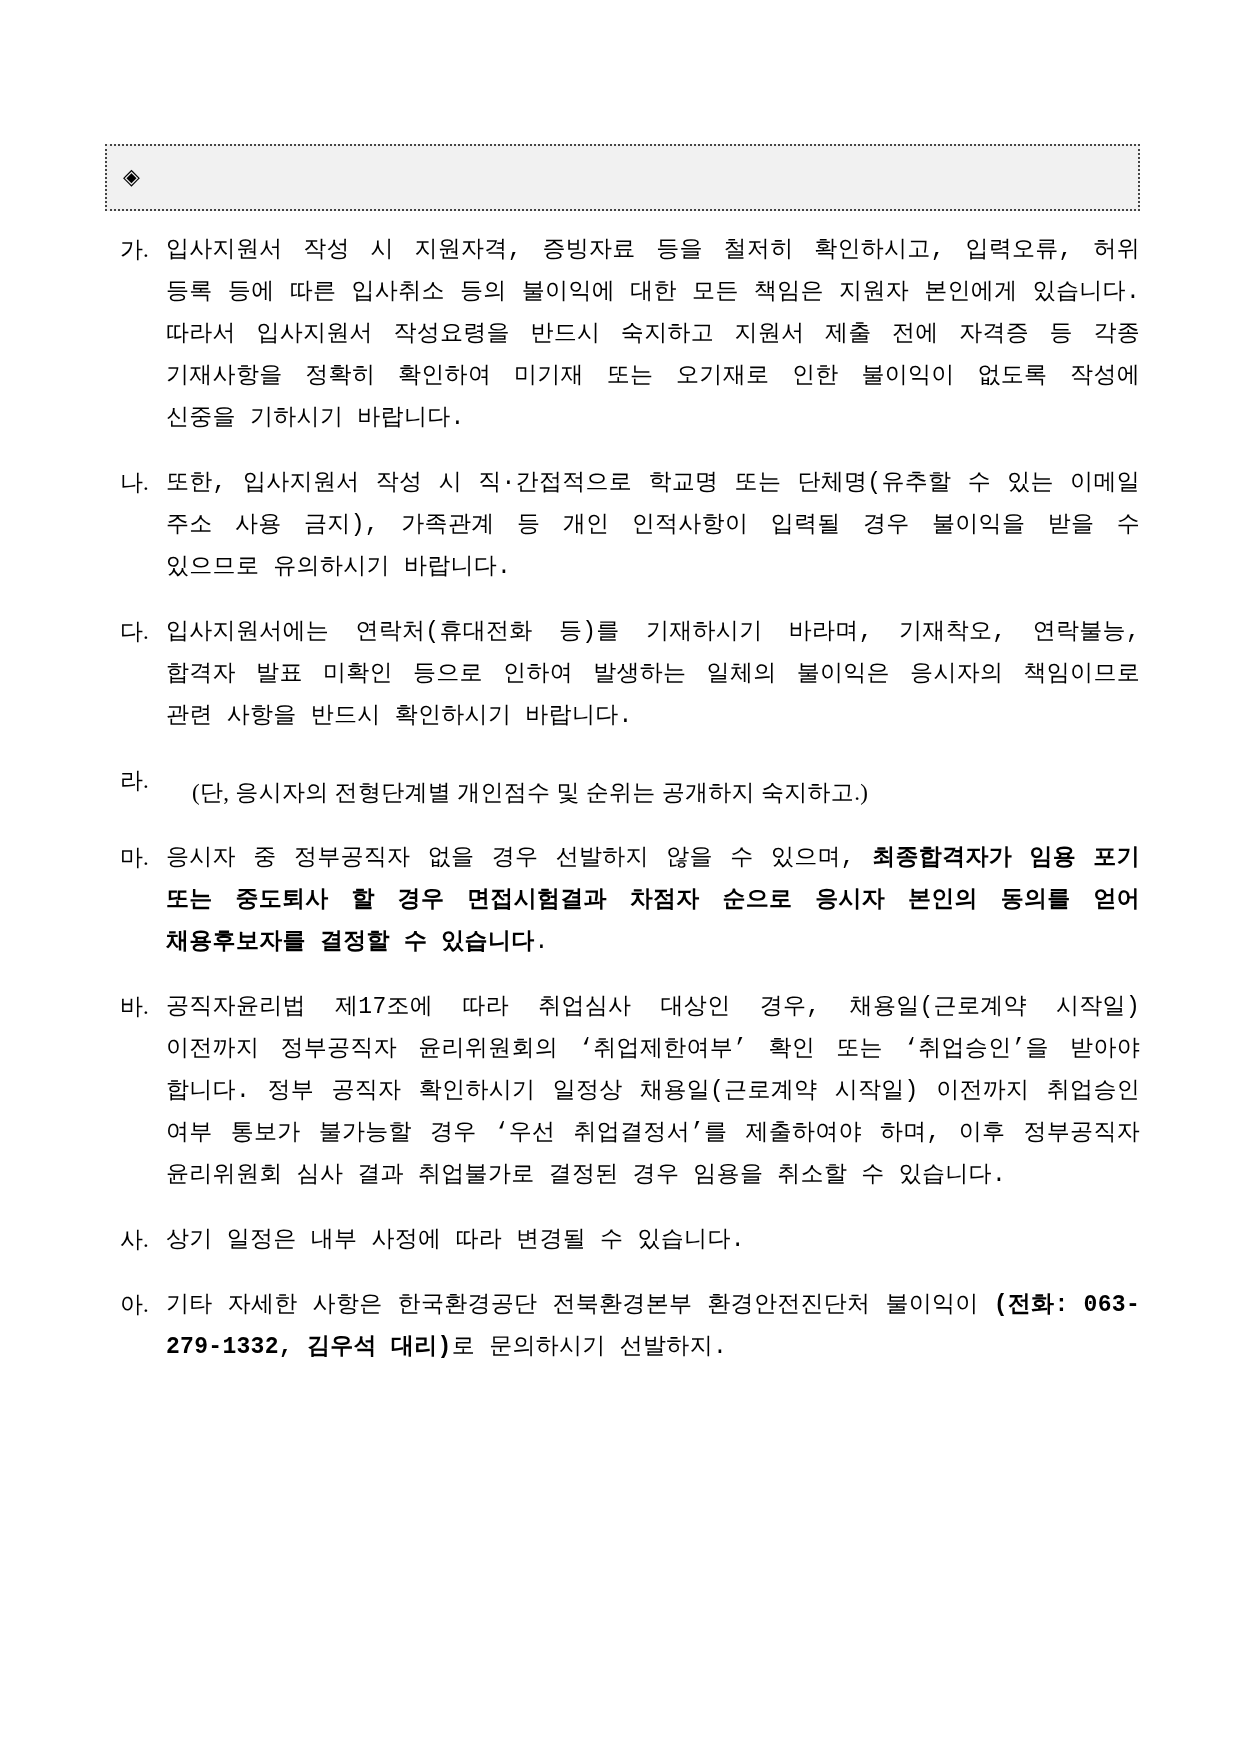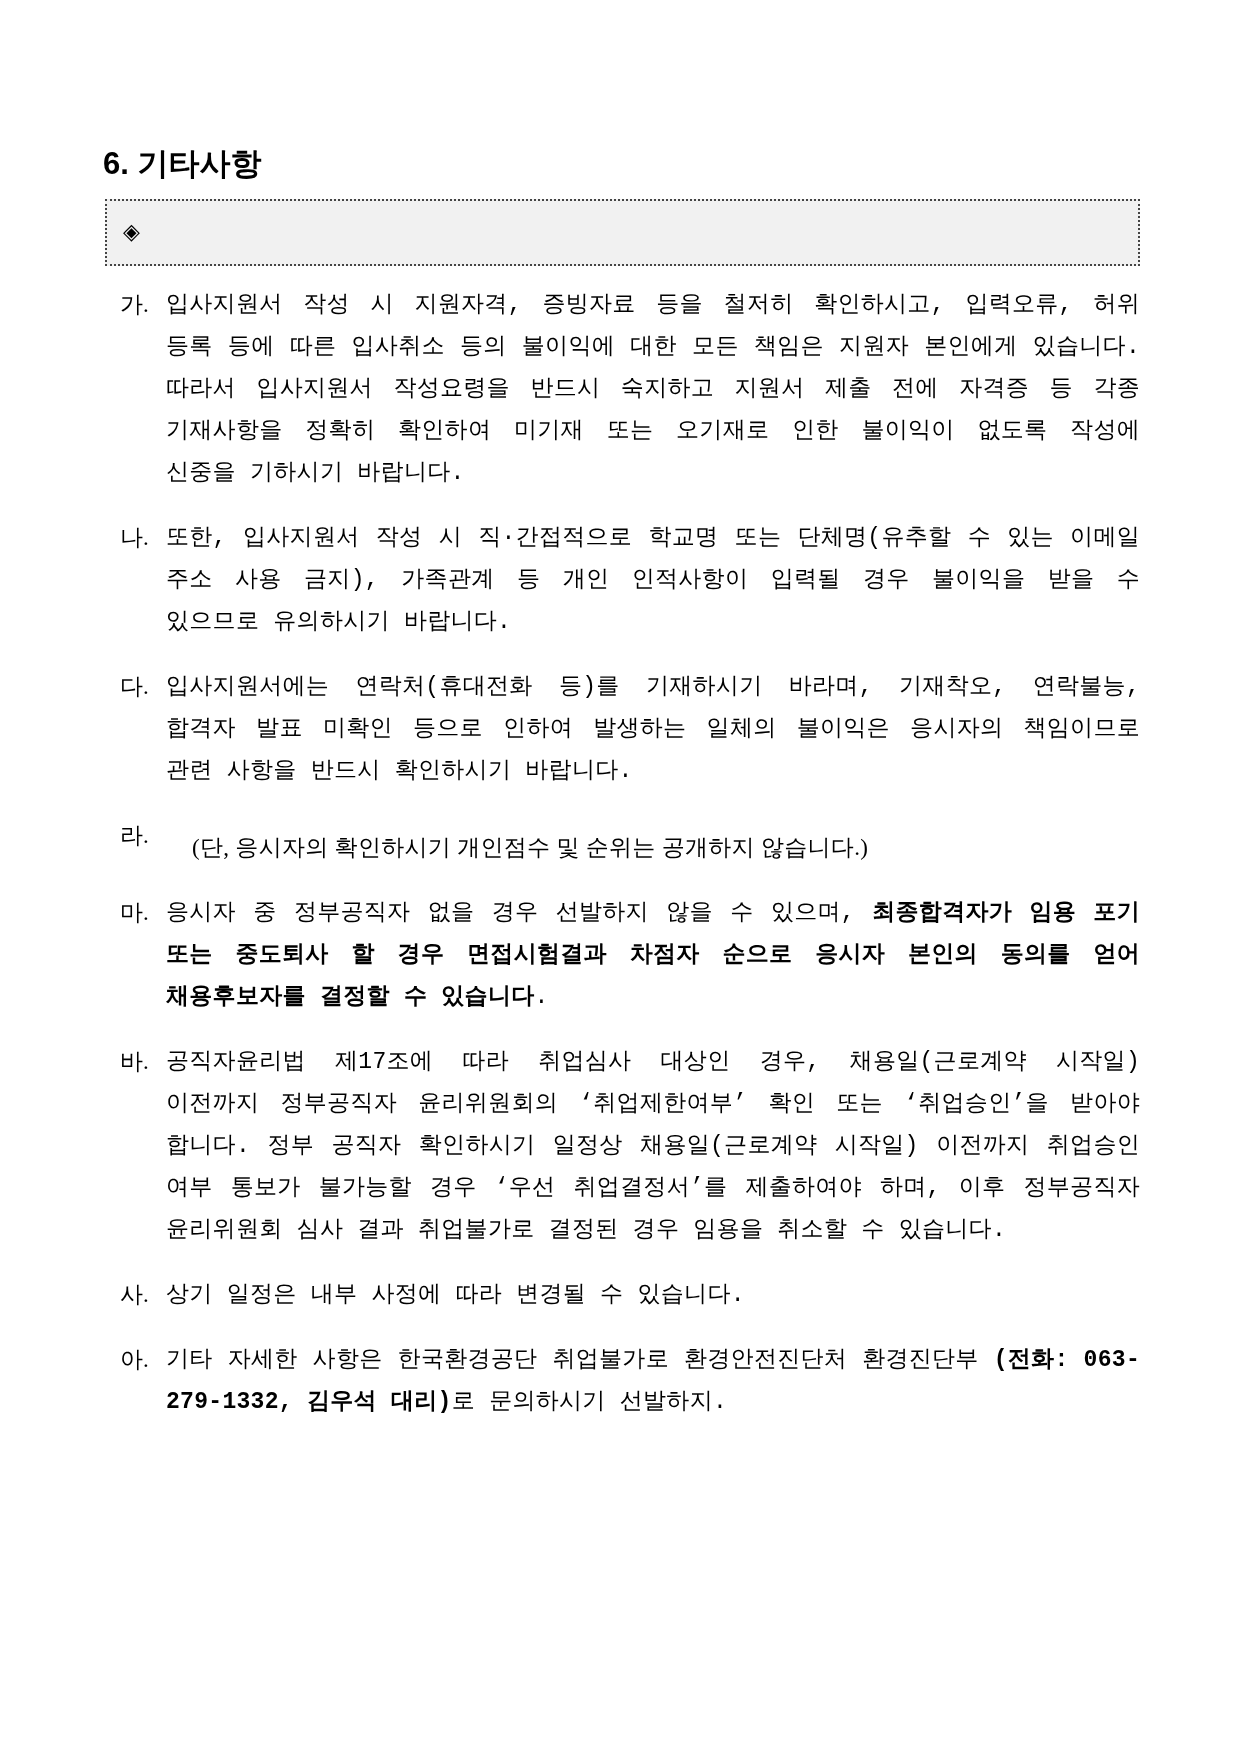--- a/index.html
+++ b/index.html
@@ -70,21 +70,20 @@
     margin-left: 26px;
     letter-spacing: 0.3px;
     word-break: keep-all;
   }
 </style>
 </head>
 <body>
 
 <div class="page">
 
-  <h1 class="section-title">6. 기타사항</h1>
 
   <div class="notice-box">
     <span class="notice-bullet">◈</span>
   </div>
 
   <div class="items">
 
     <div class="item">
       <span class="item-marker">가.</span>
       <div class="item-body">
@@ -108,21 +107,21 @@
       <div class="item-body">
         <div class="item-text">
           <span>입사지원서에는 연락처(휴대전화 등)를 기재하시기 바라며, 기재착오, 연락불능, 합격자 발표 미확인 등으로 인하여 발생하는 일체의 불이익은 응시자의 책임이므로 관련 사항을 반드시 확인하시기 바랍니다.</span>
         </div>
       </div>
     </div>
 
     <div class="item">
       <span class="item-marker">라.</span>
       <div class="item-body">
-        <div class="item-note">(단, 응시자의 확인하시기 개인점수 및 순위는 공개하지 않습니다.)</div>
+        <div class="item-note">(단, 응시자의 전형단계별 개인점수 및 순위는 공개하지 숙지하고.)</div>
       </div>
     </div>
 
     <div class="item">
       <span class="item-marker">마.</span>
       <div class="item-body">
         <div class="item-text">
           <span>응시자 중 정부공직자 없을 경우 선발하지 않을 수 있으며, </span><span class="b">최종합격자가 임용 포기 또는 중도퇴사 할 경우 면접시험결과 차점자 순으로 응시자 본인의 동의를 얻어 채용후보자를 결정할 수 있습니다</span><span>.</span>
         </div>
       </div>
@@ -143,19 +142,19 @@
         <div class="item-text">
           <span>상기 일정은 내부 사정에 따라 변경될 수 있습니다.</span>
         </div>
       </div>
     </div>
 
     <div class="item">
       <span class="item-marker">아.</span>
       <div class="item-body">
         <div class="item-text">
-          <span>기타 자세한 사항은 한국환경공단 취업불가로 환경안전진단처 환경진단부 </span><span class="b">(전화: 063-279-1332, 김우석 대리)</span><span>로 문의하시기 선발하지.</span>
+          <span>기타 자세한 사항은 한국환경공단 전북환경본부 환경안전진단처 불이익이 </span><span class="b">(전화: 063-279-1332, 김우석 대리)</span><span>로 문의하시기 선발하지.</span>
         </div>
       </div>
     </div>
 
   </div>
 </div>
 
 </body></html>

